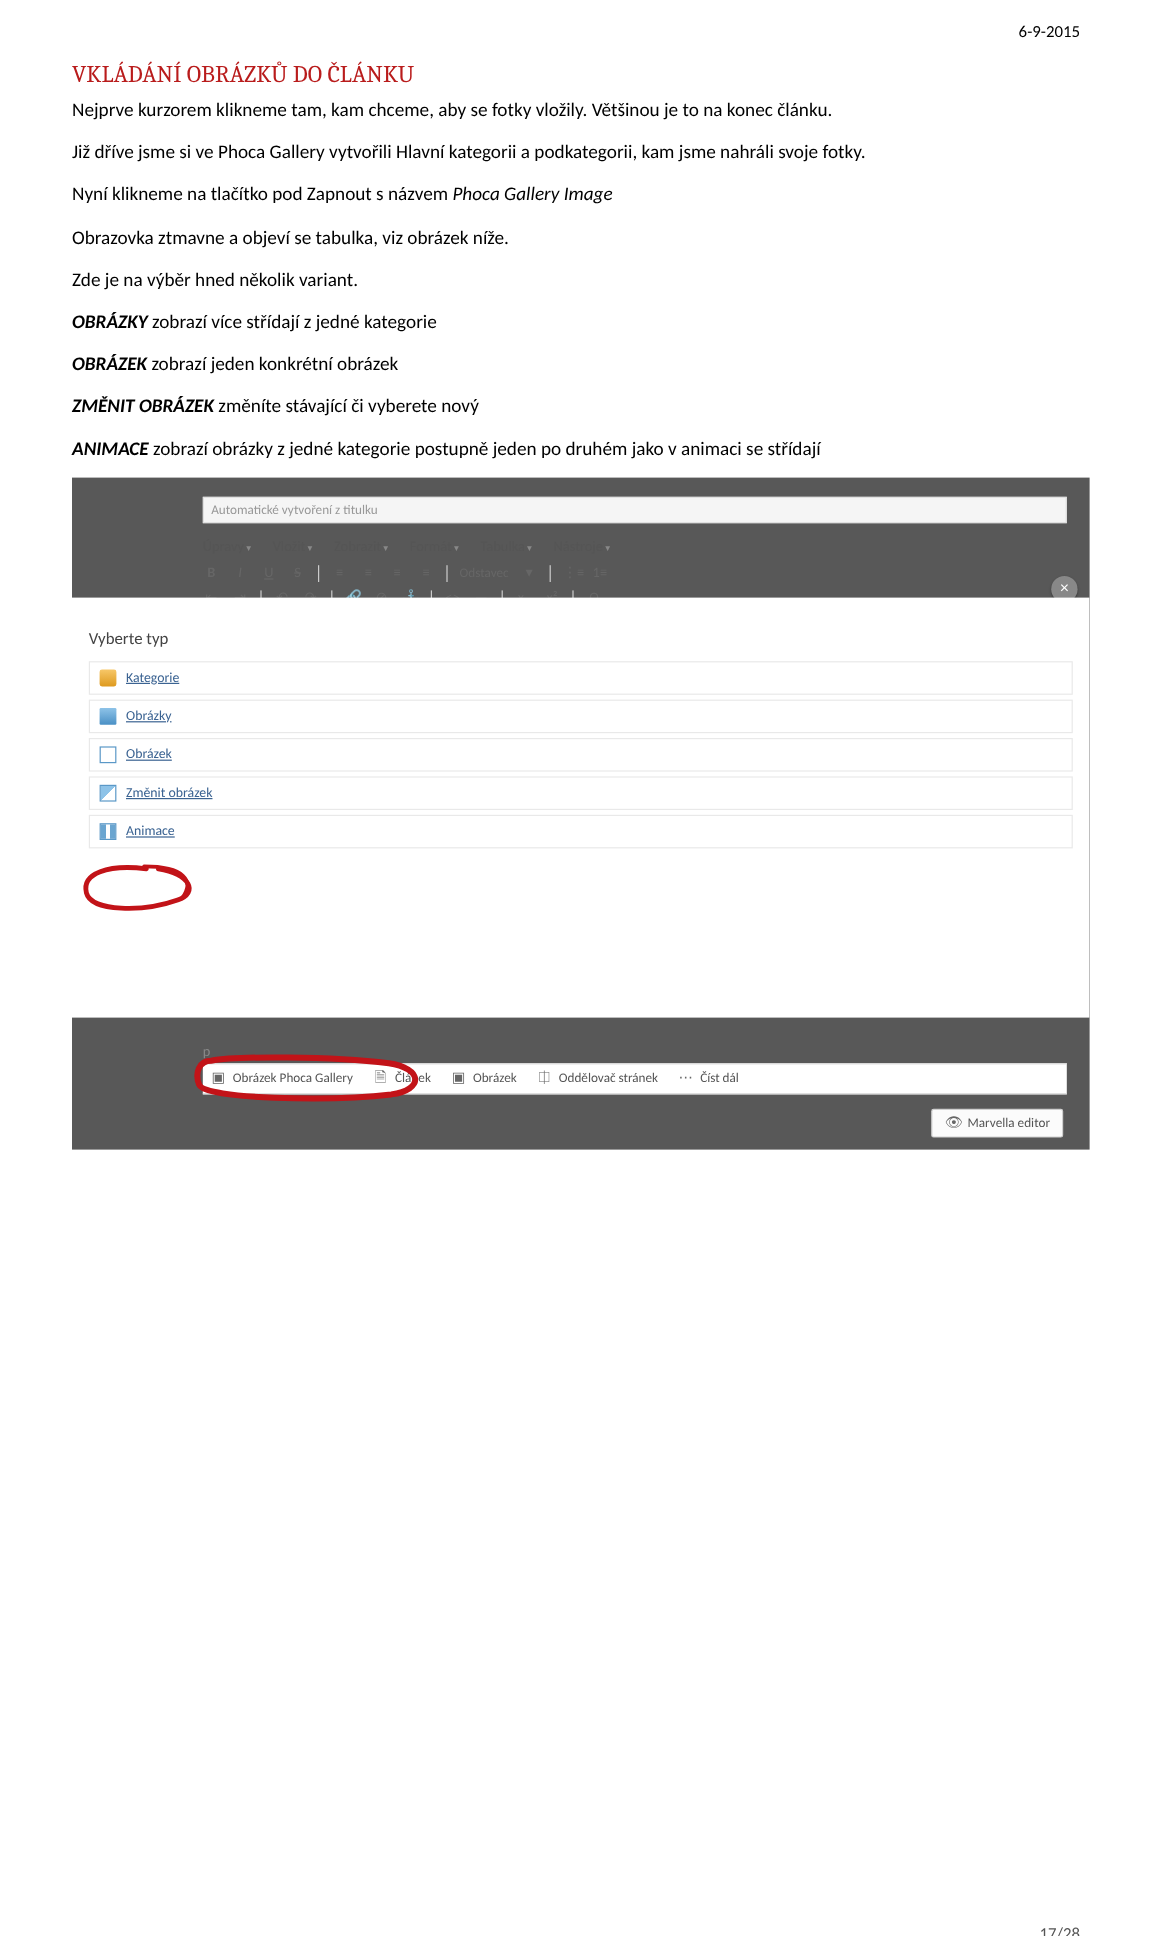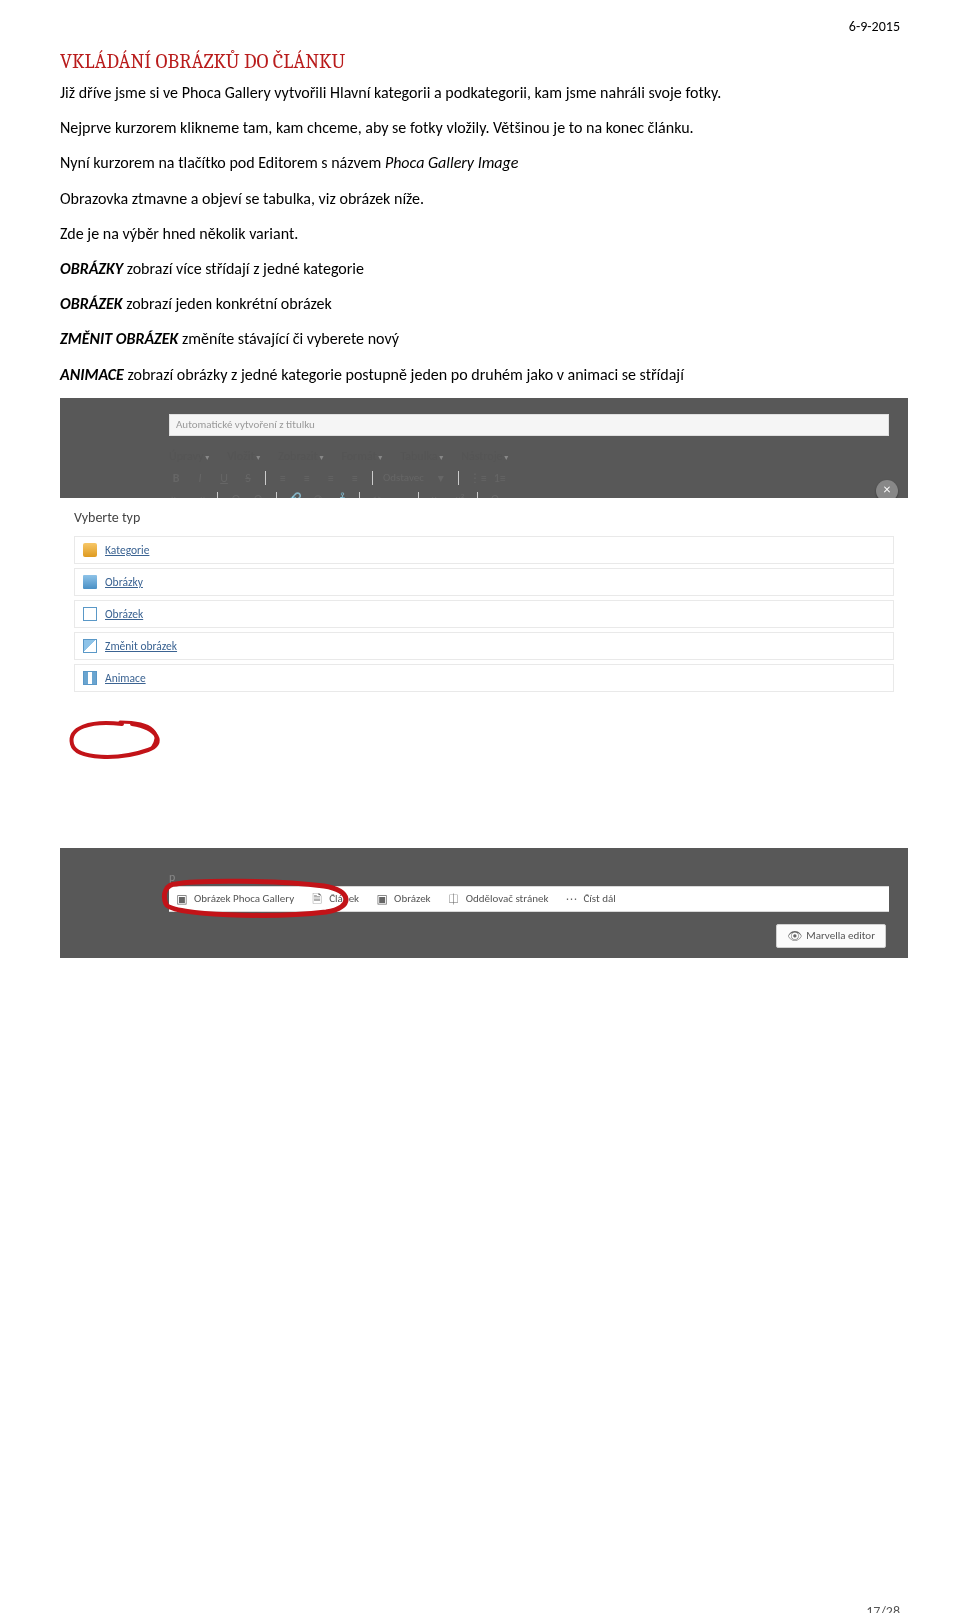--- a/index.html
+++ b/index.html
@@ -103,21 +103,21 @@
     box-shadow: 0 1px 2px rgba(0,0,0,.4);
   }
   .modal {
     position: absolute;
     left: 0;
     top: 100px;
     width: 848px;
     height: 350px;
     background: #fff;
     box-sizing: border-box;
-    padding: 11px 14px;
+    padding: 26px 14px;
   }
   .modal-title {
     font-size: 14px;
     color: #444;
     margin-bottom: 10px;
   }
   .type-row {
     border: 1px solid #e9e9e9;
     padding: 6px 8px;
     margin-bottom: 4px;
@@ -199,24 +199,24 @@
   }
 </style>
 </head>
 <body>
 
 <div class="page">
   <div class="date-top">6-9-2015</div>
 
   <h2 class="heading">VKLÁDÁNÍ OBRÁZKŮ DO ČLÁNKU</h2>
 
+  <p class="body-text">Nejprve kurzorem klikneme tam, kam chceme, aby se fotky vložily. Většinou je to na konec článku.</p>
   <p class="body-text justify">Již dříve jsme si ve Phoca Gallery vytvořili Hlavní kategorii a podkategorii, kam jsme nahráli svoje fotky.</p>
-  <p class="body-text">Nejprve kurzorem klikneme tam, kam chceme, aby se fotky vložily. Většinou je to na konec článku.</p>
-  <p class="body-text">
-    <span>Nyní kurzorem na tlačítko pod Editorem s názvem </span><span class="italic">Phoca Gallery Image</span>
+  <p class="body-text">
+    <span>Nyní klikneme na tlačítko pod Zapnout s názvem </span><span class="italic">Phoca Gallery Image</span>
   </p>
   <p class="body-text">Obrazovka ztmavne a objeví se tabulka, viz obrázek níže.</p>
   <p class="body-text">Zde je na výběr hned několik variant.</p>
 
   <p class="body-text">
     <span class="italic bold">OBRÁZKY</span><span> zobrazí více střídají z jedné kategorie</span>
   </p>
   <p class="body-text">
     <span class="italic bold">OBRÁZEK</span><span> zobrazí jeden konkrétní obrázek</span>
   </p>

